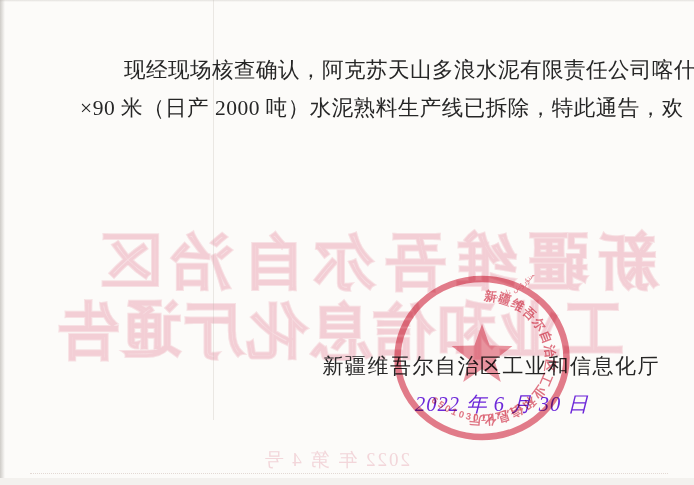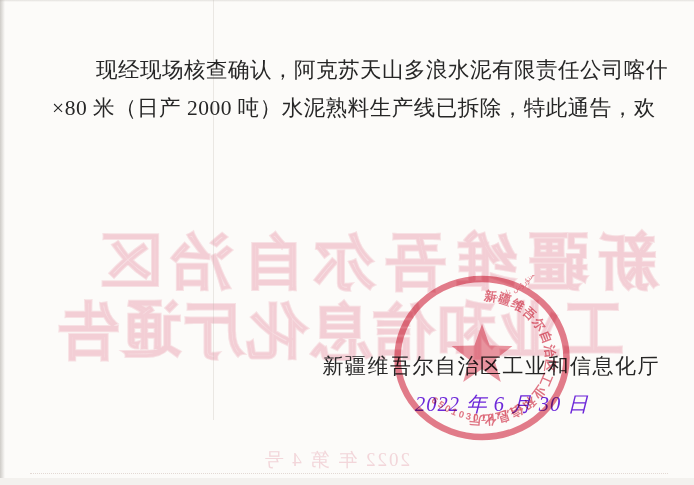--- a/index.html
+++ b/index.html
@@ -27,21 +27,21 @@
     font-family:"Liberation Sans","DejaVu Sans",sans-serif;font-weight:bold;
     color:rgba(242,201,209,.55);-webkit-text-stroke:2px rgba(236,166,178,.30);}
   .bleed-row1{left:88px;top:222px;width:570px;font-size:60px;letter-spacing:11px;}
   .bleed-row2{left:46px;top:291px;width:576px;font-size:60px;letter-spacing:3px;}
   .bleed-footer{left:248px;top:447px;width:162px;font-size:19px;letter-spacing:2px;
     -webkit-text-stroke:0;color:rgba(234,178,188,.50);font-family:"Liberation Serif",serif;font-weight:normal;}
 
   
   .bodytext{position:absolute;left:52px;top:52px;width:616px;z-index:2;
     font-size:21.5px;line-height:37.6px;color:#262626;letter-spacing:.5px;}
-  .bodytext .line{white-space:nowrap;height:37.6px;}
+  .bodytext .line{white-space:nowrap;height:37.6px;margin-left:28px;}
   .bodytext .indent{padding-left:44px;}
   .signature{position:absolute;right:34px;top:352px;z-index:2;white-space:nowrap;
     font-size:21px;letter-spacing:1.5px;color:#262626;}
   .issue-date{position:absolute;left:402px;top:390px;width:200px;z-index:2;
     text-align:center;font-size:20.5px;letter-spacing:1px;color:#6d28d9;white-space:nowrap;font-style:italic;}
 
   
   .seal{position:absolute;left:393px;top:275px;width:178px;height:166px;z-index:3;
     mix-blend-mode:multiply;opacity:.92;}
 </style>
@@ -55,21 +55,21 @@
   <div class="bleed bleed-footer">2022 年 第 4 号</div>
   <div class="bleed-rule"></div>
 
   <div class="edge-left"></div>
   <div class="edge-top"></div>
   <div class="edge-bottom"></div>
   <div class="crease"></div>
 
   <div class="bodytext">
     <div class="line indent">现经现场核查确认，阿克苏天山多浪水泥有限责任公司喀什</div>
-    <div class="line">×80 米（日产 2000 吨）水泥熟料生产线已拆除，特此通告，欢</div>
+    <div class="line">×90 米（日产 2000 吨）水泥熟料生产线已拆除，特此通告，欢</div>
   </div>
 
   <div class="signature">新疆维吾尔自治区工业和信息化厅</div>
   <div class="issue-date">2022 年 6 月 30 日</div>
 
   <svg class="seal" viewBox="0 0 178 166" xmlns="http://www.w3.org/2000/svg">
     <defs>
       <path id="arc-cw" d="M 89 25 A 64 58 0 1 1 88.95 25"></path>
       <path id="arc-ccw" d="M 89 25 A 64 58 0 1 0 88.95 25"></path>
       <path id="arc-num" d="M 30 120 Q 89 172 148 120"></path>

